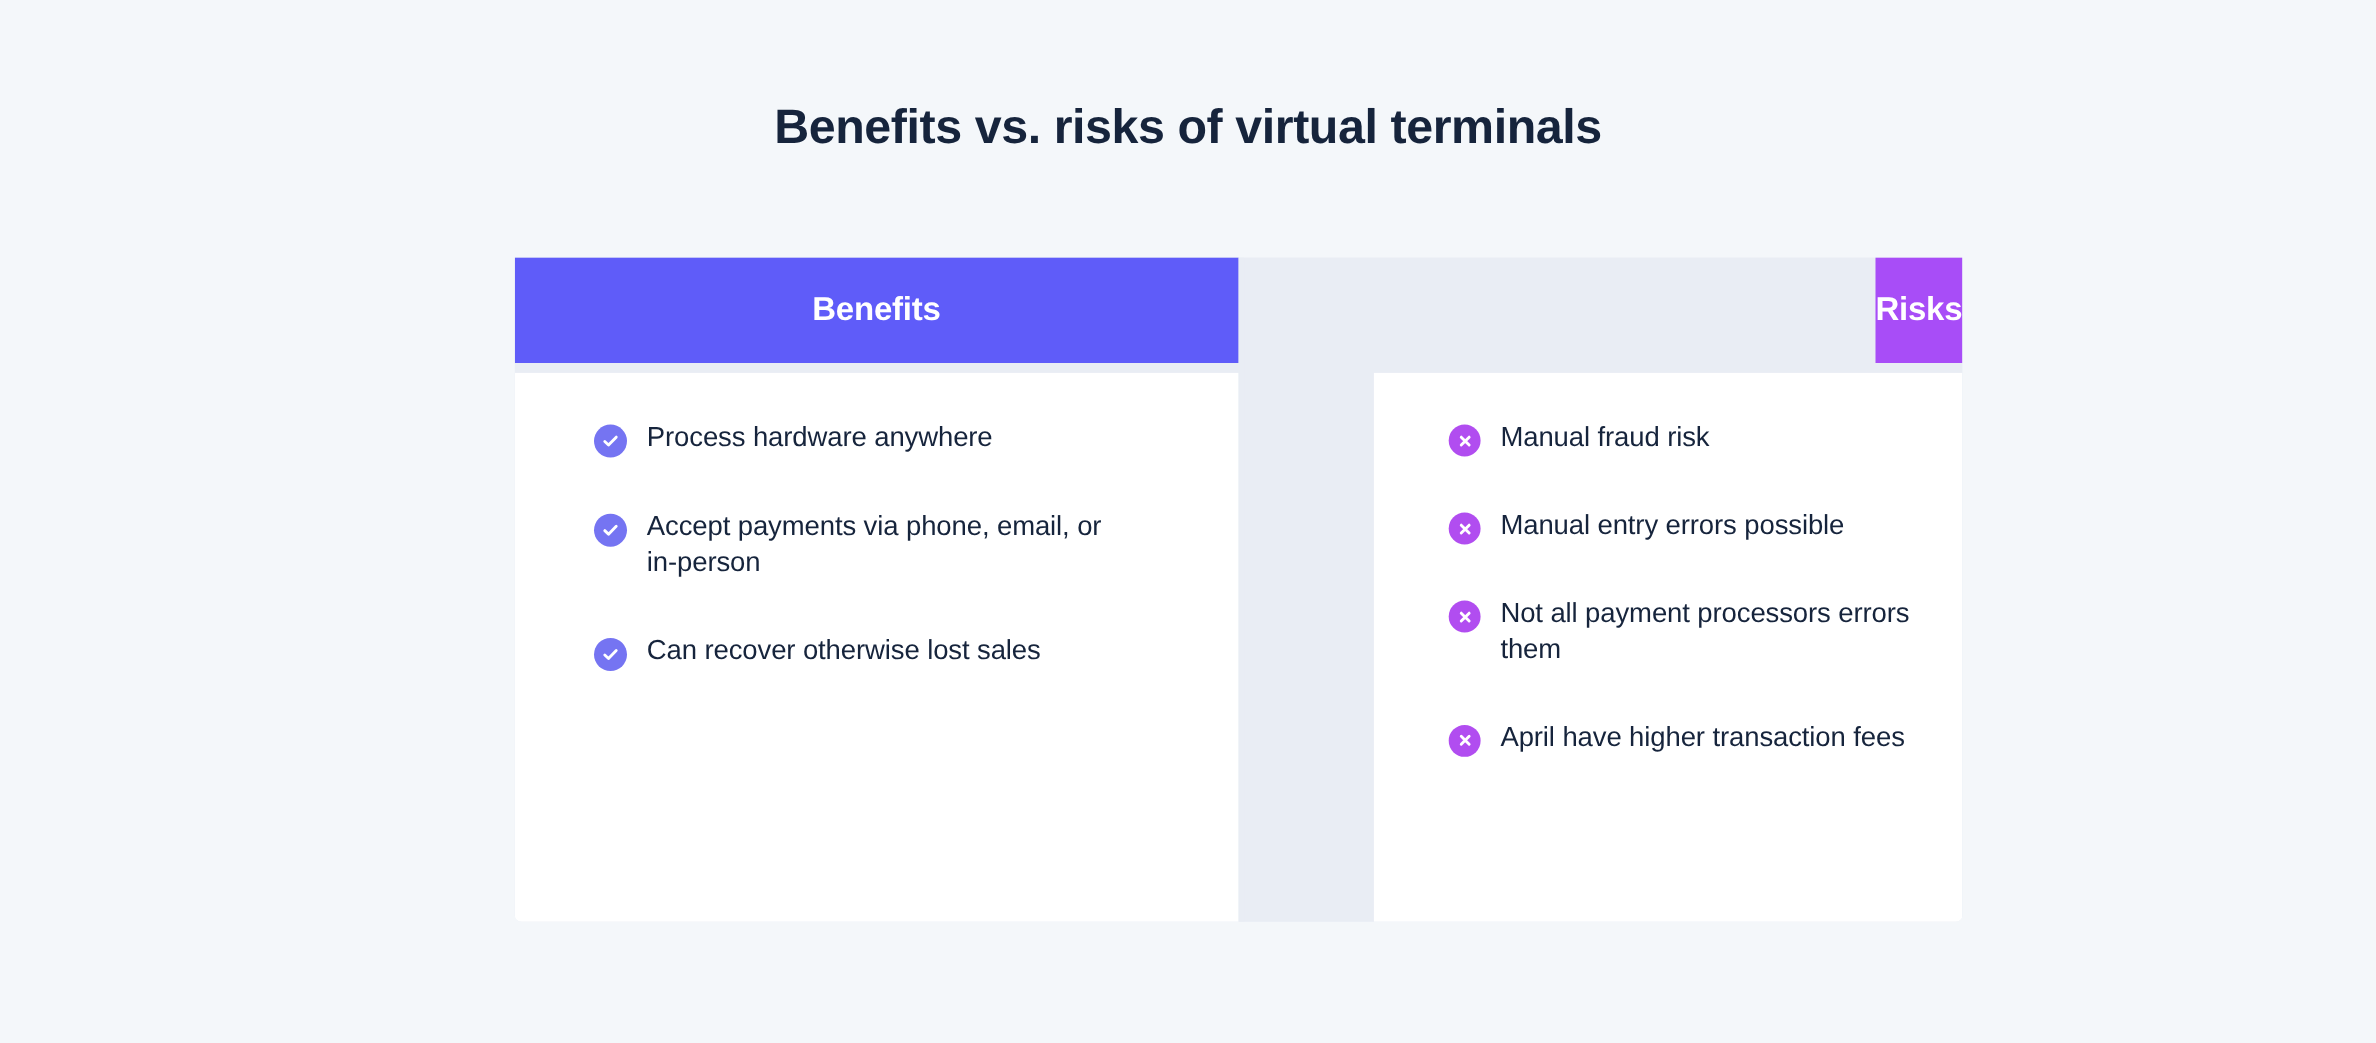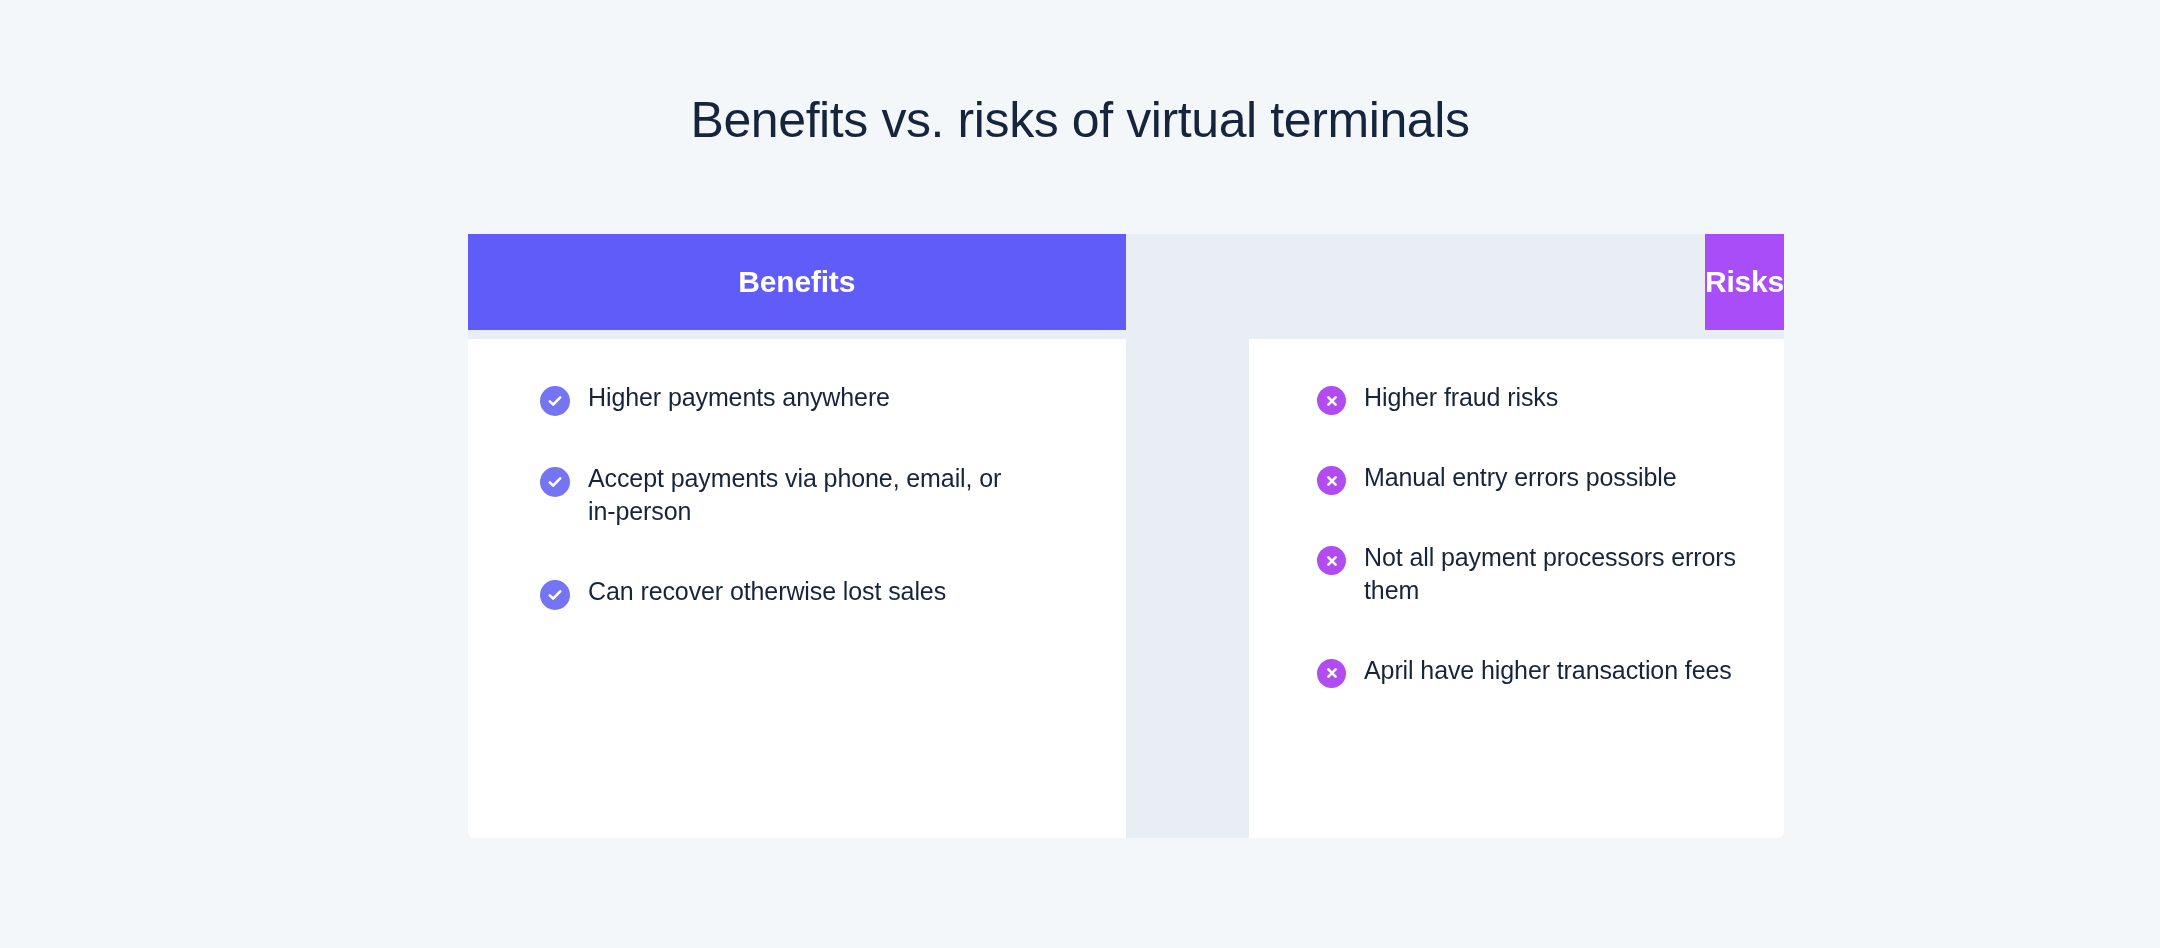--- a/index.html
+++ b/index.html
@@ -20,22 +20,22 @@
     height: 948px;
     background: #f4f7fa;
   }
 
   .page-title {
     position: absolute;
     left: 0;
     top: 90px;
     width: 2160px;
     text-align: center;
-    font-size: 50px;
-    font-weight: normal;
+    font-size: 44px;
+    font-weight: bold;
     letter-spacing: -0.4px;
     color: #16243c;
     line-height: 1.2;
   }
 
   .comparison-table {
     position: absolute;
     left: 468px;
     top: 234px;
     width: 1316px;
@@ -148,21 +148,21 @@
       <div class="col-header benefits-header">Benefits</div>
       <div class="col-gap"></div>
       <div class="col-body">
         <ul class="item-list">
           <li class="list-item">
             <span class="item-icon check-circle">
               <svg width="20" height="20" viewBox="0 0 20 20" aria-hidden="true">
                 <path d="M4.8 10.4 L8.2 13.6 L15.2 6.4" fill="none" stroke="#ffffff" stroke-width="2.6" stroke-linecap="round" stroke-linejoin="round"></path>
               </svg>
             </span>
-            <span class="item-label">Higher payments anywhere</span>
+            <span class="item-label">Process hardware anywhere</span>
           </li>
           <li class="list-item">
             <span class="item-icon check-circle">
               <svg width="20" height="20" viewBox="0 0 20 20" aria-hidden="true">
                 <path d="M4.8 10.4 L8.2 13.6 L15.2 6.4" fill="none" stroke="#ffffff" stroke-width="2.6" stroke-linecap="round" stroke-linejoin="round"></path>
               </svg>
             </span>
             <span class="item-label">Accept payments via phone, email, or in-person</span>
           </li>
           <li class="list-item">
@@ -183,21 +183,21 @@
       <div class="col-header risks-header">Risks</div>
       <div class="col-gap"></div>
       <div class="col-body">
         <ul class="item-list">
           <li class="list-item">
             <span class="item-icon x-circle">
               <svg width="18" height="18" viewBox="0 0 18 18" aria-hidden="true">
                 <path d="M5.4 5.4 L12.6 12.6 M12.6 5.4 L5.4 12.6" fill="none" stroke="#ffffff" stroke-width="2.6" stroke-linecap="round"></path>
               </svg>
             </span>
-            <span class="item-label">Higher fraud risks</span>
+            <span class="item-label">Manual fraud risk</span>
           </li>
           <li class="list-item">
             <span class="item-icon x-circle">
               <svg width="18" height="18" viewBox="0 0 18 18" aria-hidden="true">
                 <path d="M5.4 5.4 L12.6 12.6 M12.6 5.4 L5.4 12.6" fill="none" stroke="#ffffff" stroke-width="2.6" stroke-linecap="round"></path>
               </svg>
             </span>
             <span class="item-label">Manual entry errors possible</span>
           </li>
           <li class="list-item">

